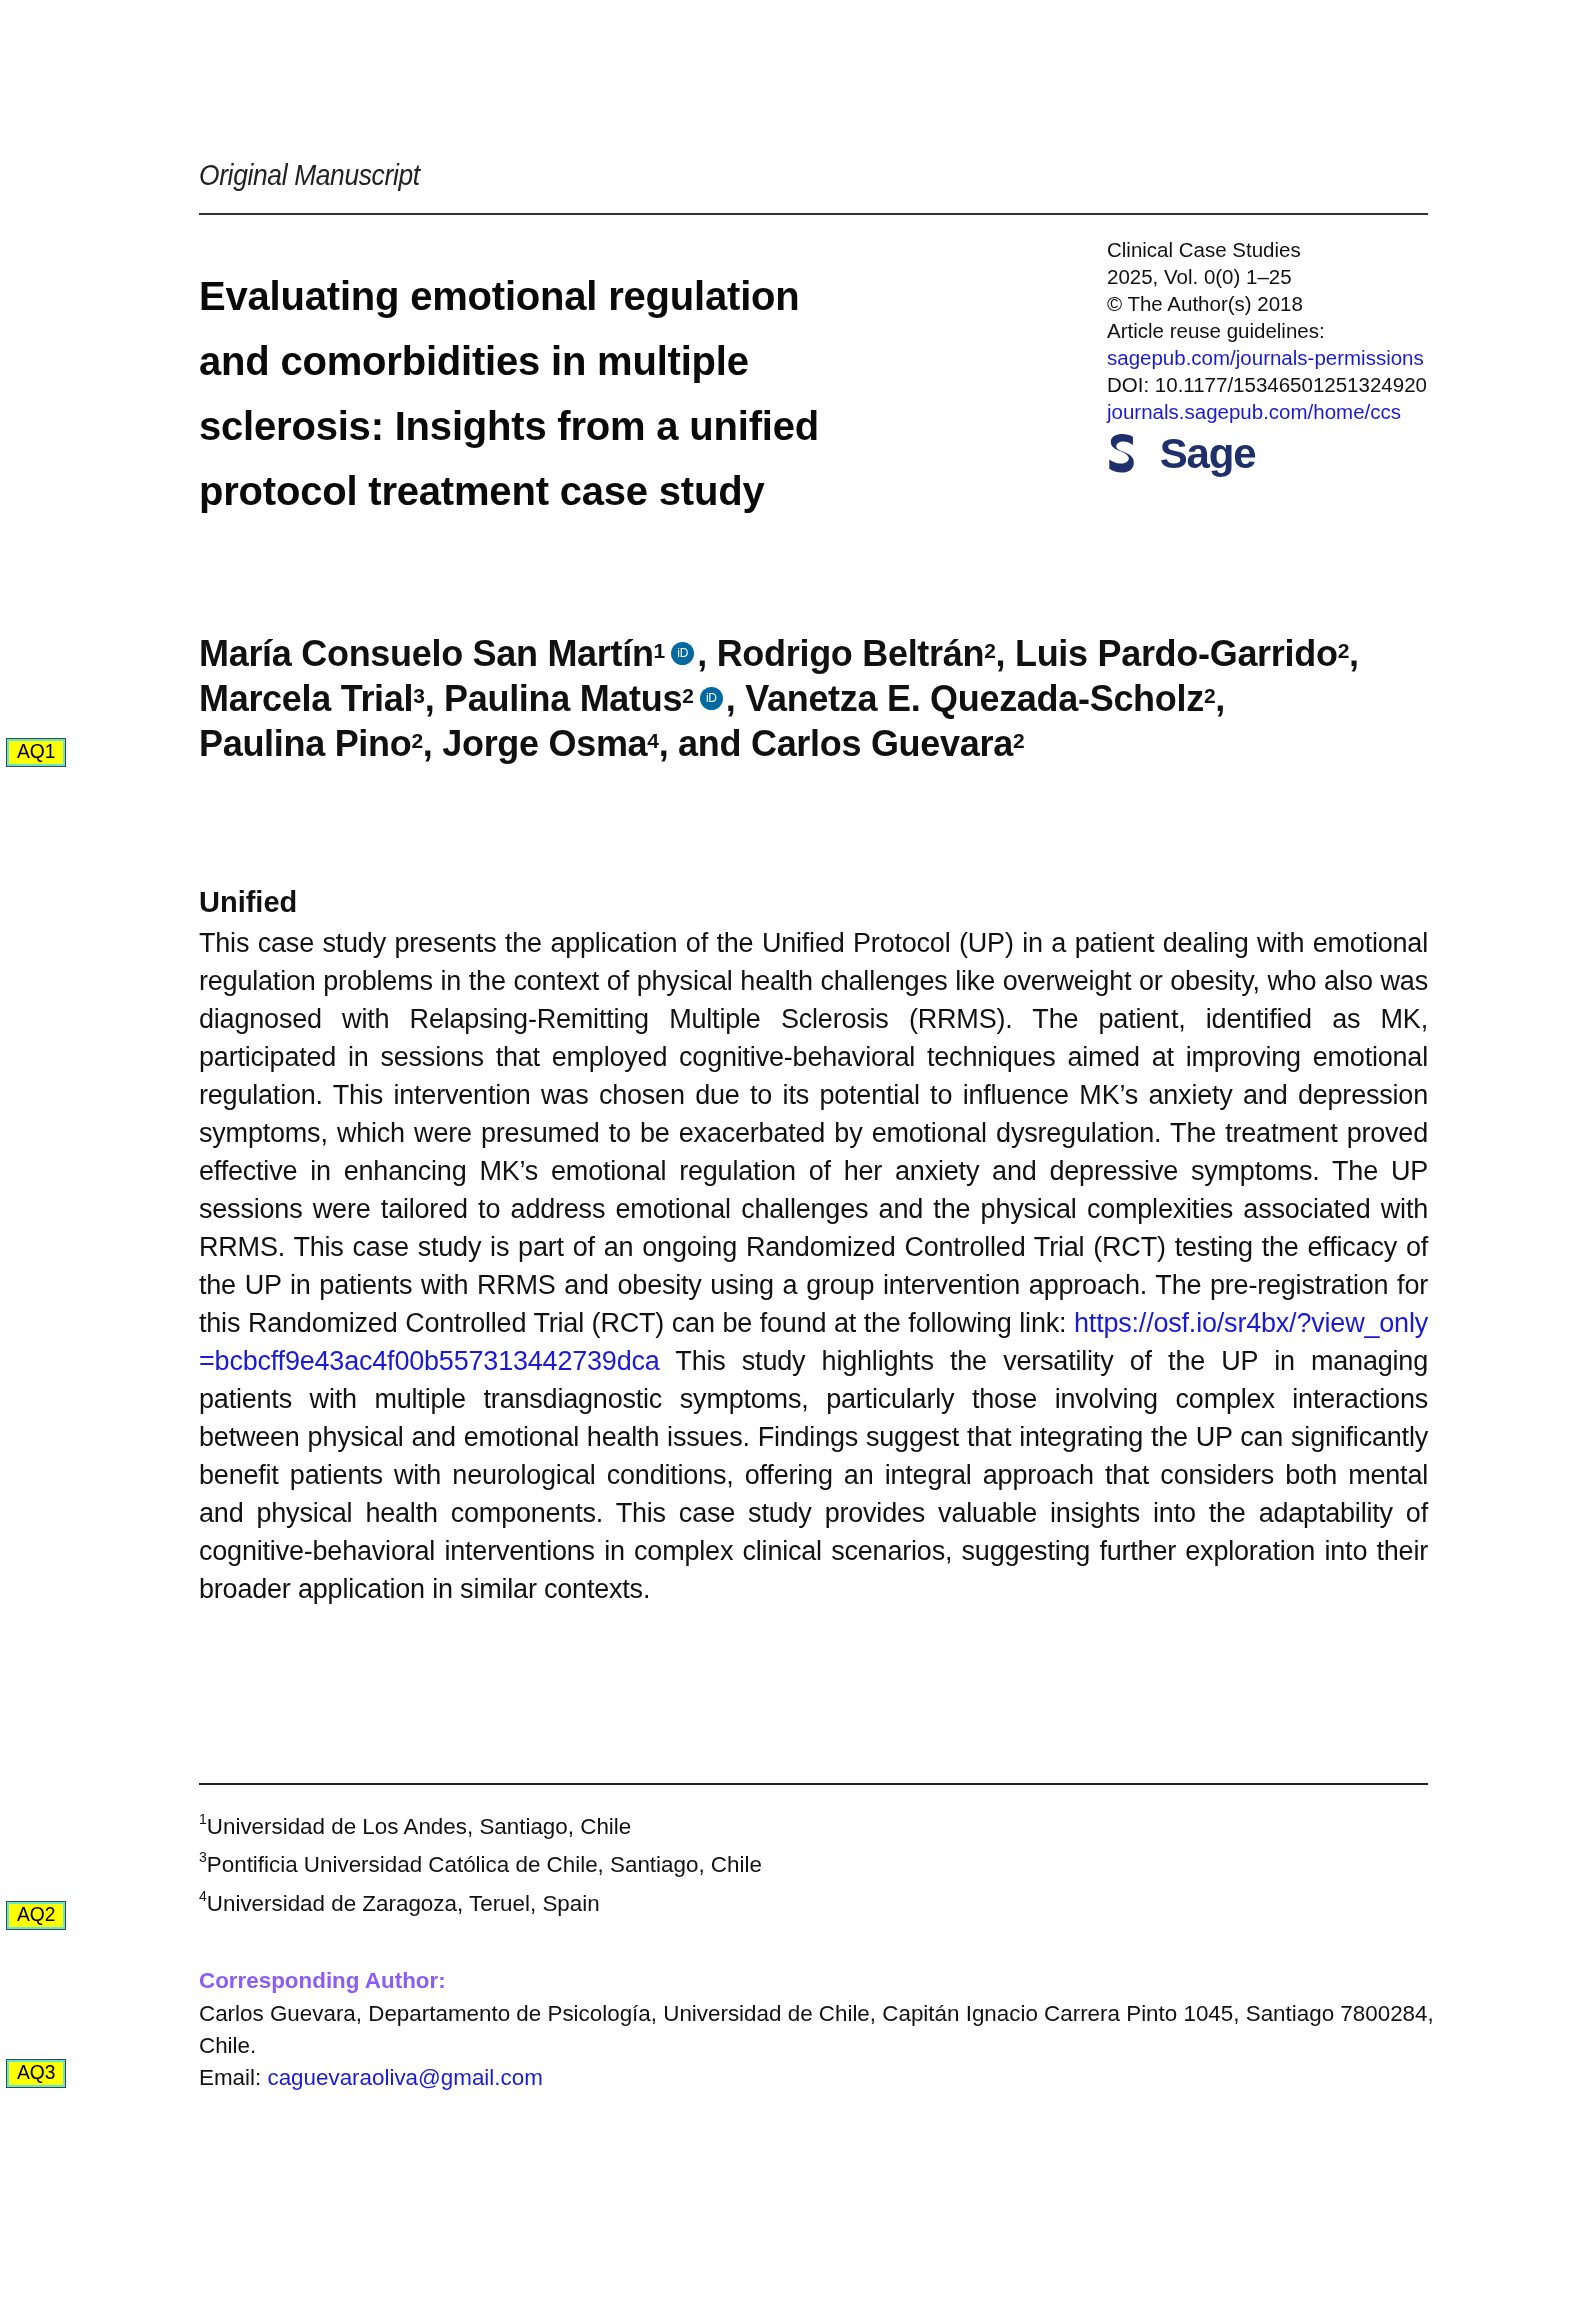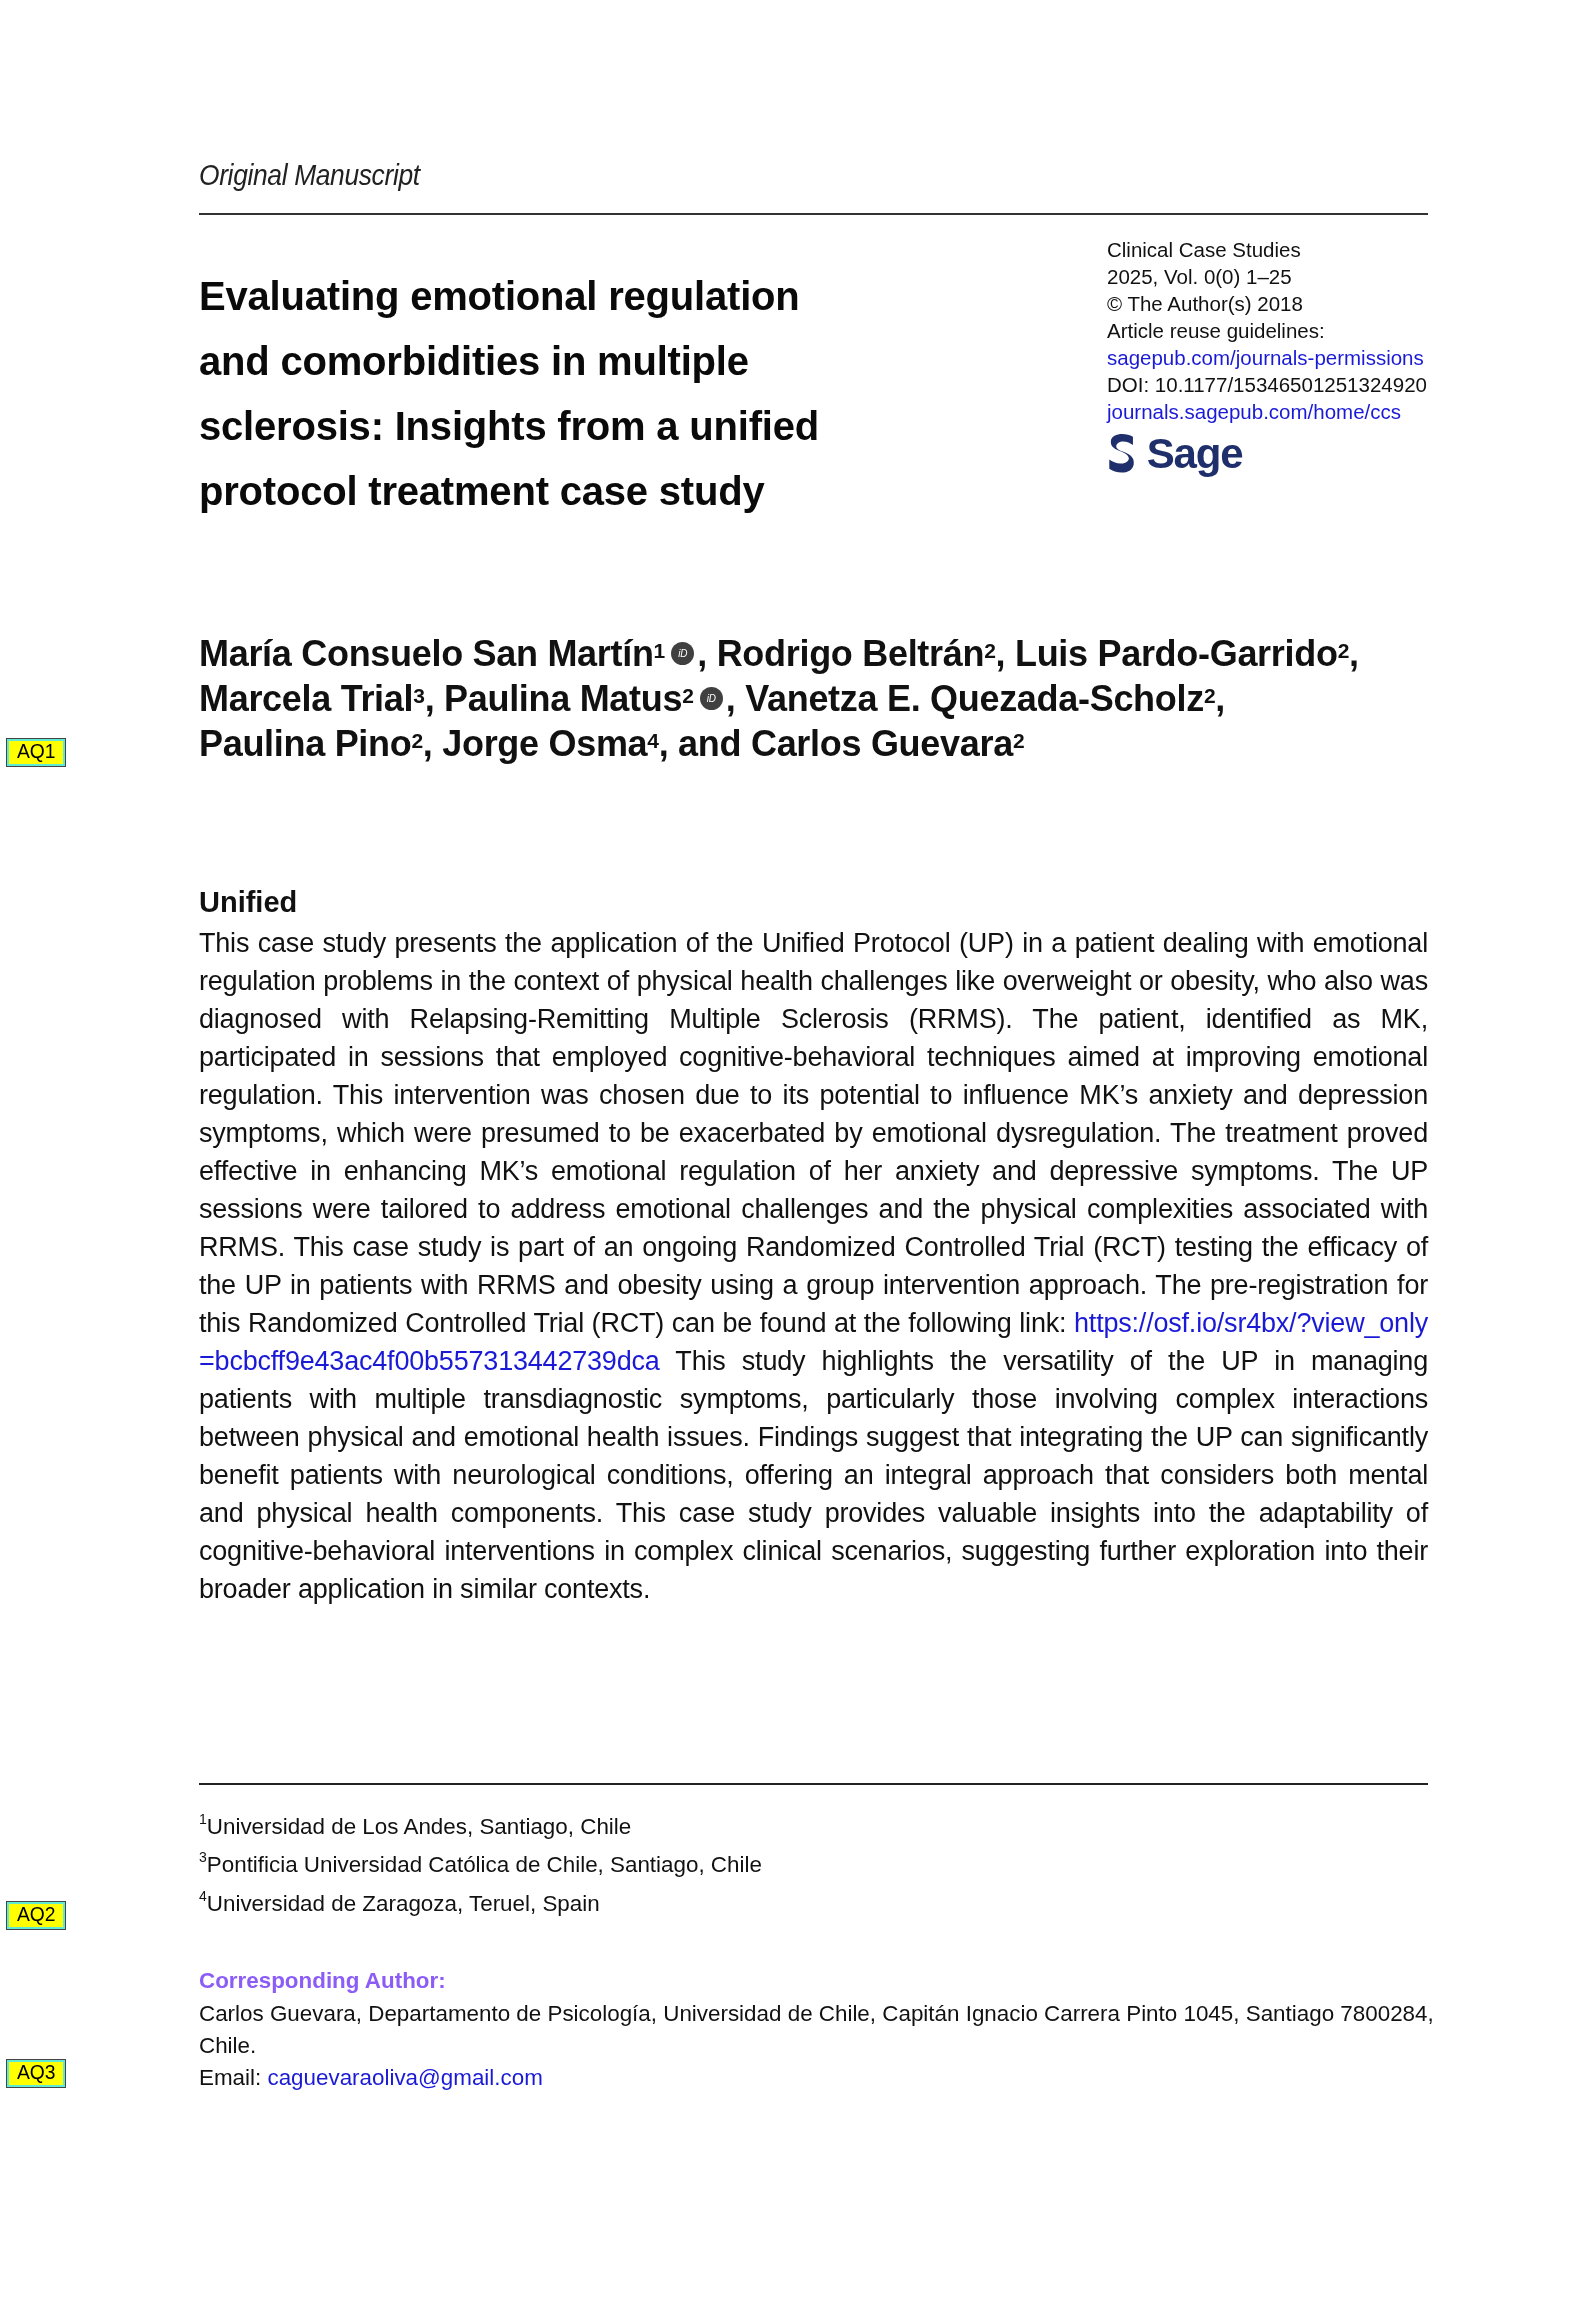--- a/index.html
+++ b/index.html
@@ -10,30 +10,30 @@
 
   .running-head { left:199px; top:158px; font-size:30px; font-style:italic; color:#222;
                   letter-spacing:-0.4px; transform:scaleX(0.88); transform-origin:left; }
   .top-rule { left:199px; top:213px; width:1229px; height:2.3px; background:#333; }
 
   .title { left:199px; top:264px; width:881px; font-size:40px; font-weight:bold;
            line-height:65px; letter-spacing:-0.2px; color:#0a0a0a; }
 
   .meta { left:1107px; top:236px; width:332px; font-size:20.5px; line-height:27px; color:#111; }
   .meta div { white-space:nowrap; }
-  .sage-logo { display:flex; align-items:center; margin-top:4.6px; height:48px; }
+  .sage-logo { display:flex; align-items:center; margin-top:4.6px; height:48px;gap:13px; }
   .sage-mark { width:29px; height:43px; margin-right:10.8px; }
   .sage-word { font-size:42px; font-weight:bold; color:#1f2f6b; letter-spacing:-1.2px; line-height:43px; }
 
   .authors { left:199px; top:631px; width:1237px; font-size:36px; font-weight:bold;
              line-height:45px; color:#111; letter-spacing:-0.3px; }
   .authors sup { font-size:21px; vertical-align:top; position:relative; top:-3.1px; }
-  .orcid { display:inline-block; width:23px; height:23px; border-radius:50%; background:#404040;
-           color:#fff; font-size:10px; line-height:23px; text-align:center; font-weight:normal;
-           vertical-align:middle; margin:0 3.1px 0 6.2px; position:relative; top:-3.1px;font-style:italic; }
+  .orcid { display:inline-block; width:23px; height:23px; border-radius:50%; background:#0369a1;
+           color:#fff; font-size:12px; line-height:23px; text-align:center; font-weight:normal;
+           vertical-align:middle; margin:0 3.1px 0 6.2px; position:relative; top:-3.1px; }
 
   .aq { position:absolute; left:6.2px; width:60px; height:29px; border:1.5px solid #444;
         background:#5eead4; box-sizing:border-box; padding:2.3px; }
   .aq span { display:block; background:#ffff00; height:100%; font-size:19.3px; line-height:21.6px;
              text-align:center; color:#000; }
 
   .abstract-heading { left:199px; top:886px; font-size:29px; font-weight:bold; color:#111; }
   .abstract-body { left:199px; top:924px; width:1229px; font-size:27px; line-height:38px;
                    text-align:justify; color:#111; letter-spacing:-0.2px; }
 

